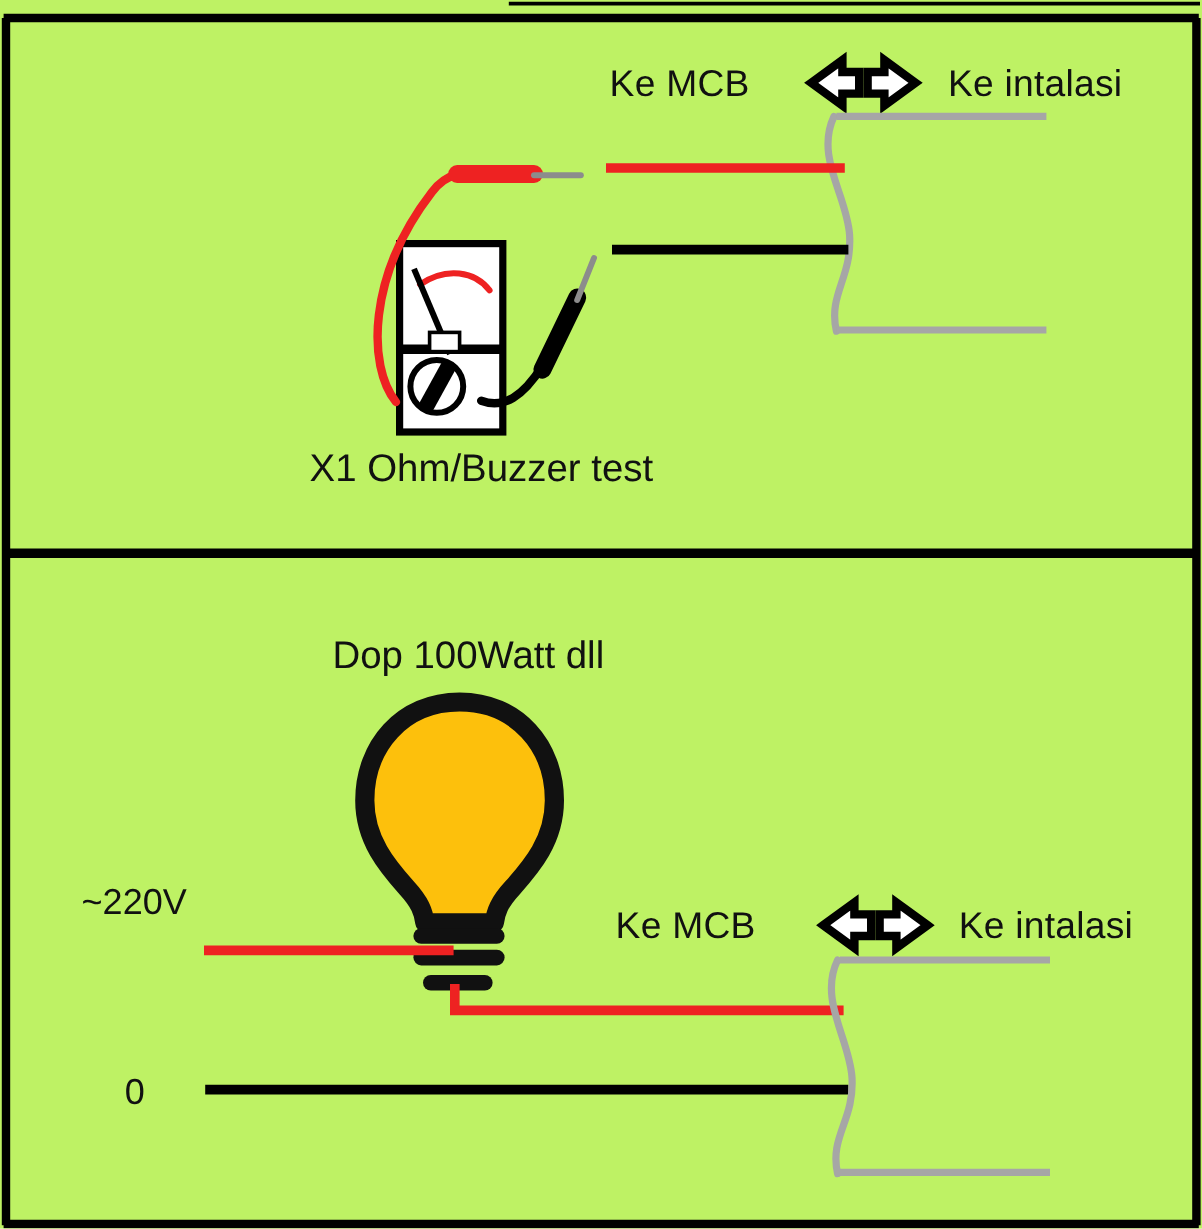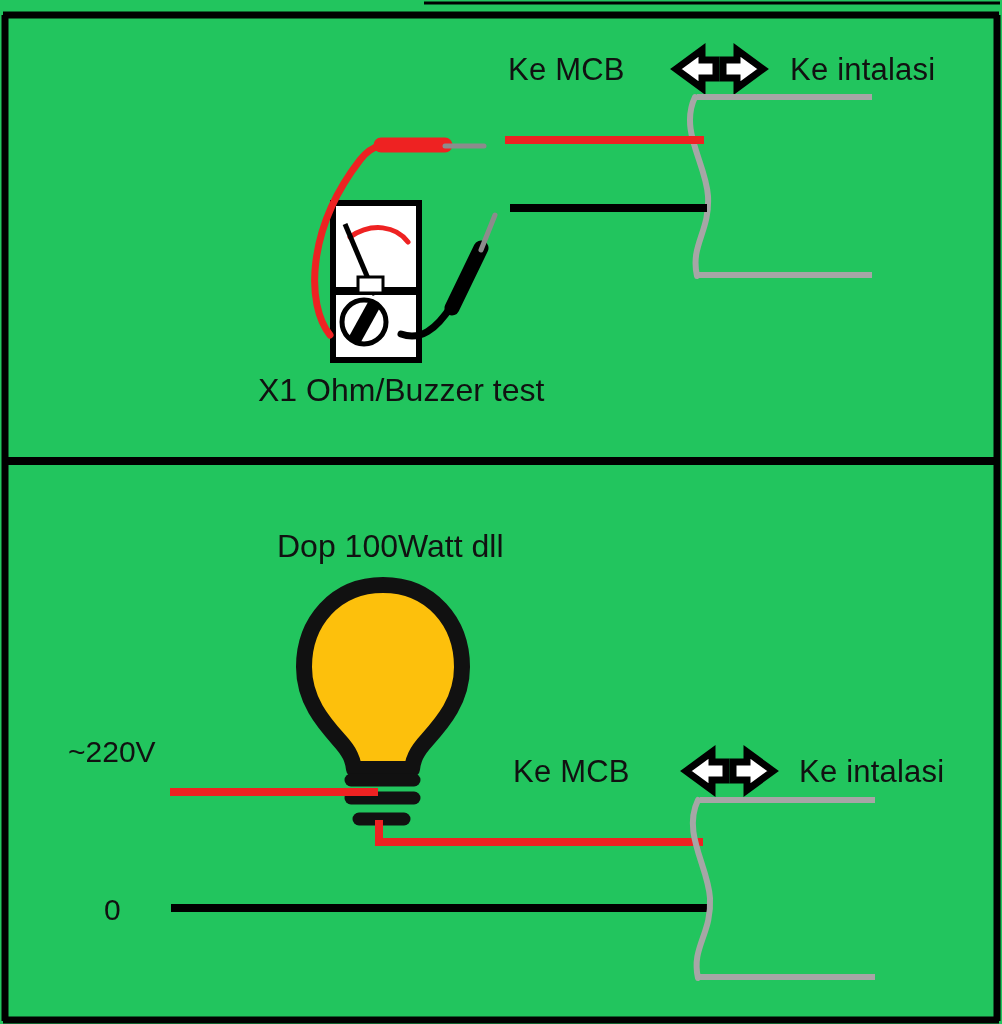--- a/index.html
+++ b/index.html
@@ -8,21 +8,21 @@
     padding: 0;
     background: #ffffff;
   }
   body {
     font-family: "Liberation Sans", sans-serif;
   }
   #page {
     position: relative;
     width: 1002px;
     height: 1024px;
-    background: #22c55e;
+    background: #bef264;
     overflow: hidden;
   }
   svg.diagram {
     position: absolute;
     left: 0;
     top: 0;
     width: 1002px;
     height: 1024px;
     display: block;
   }

